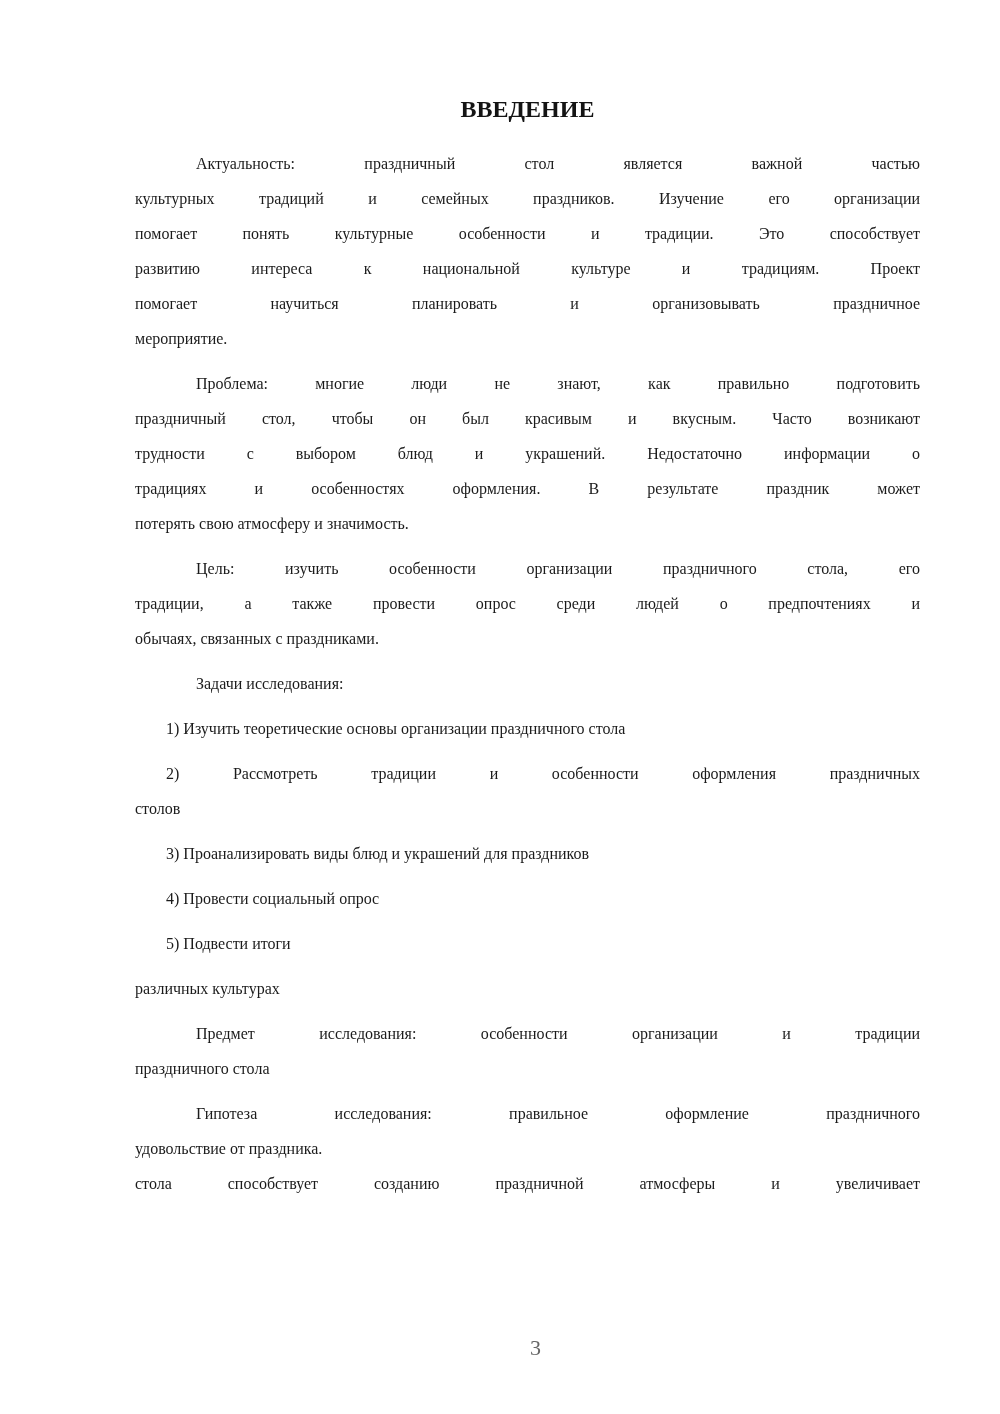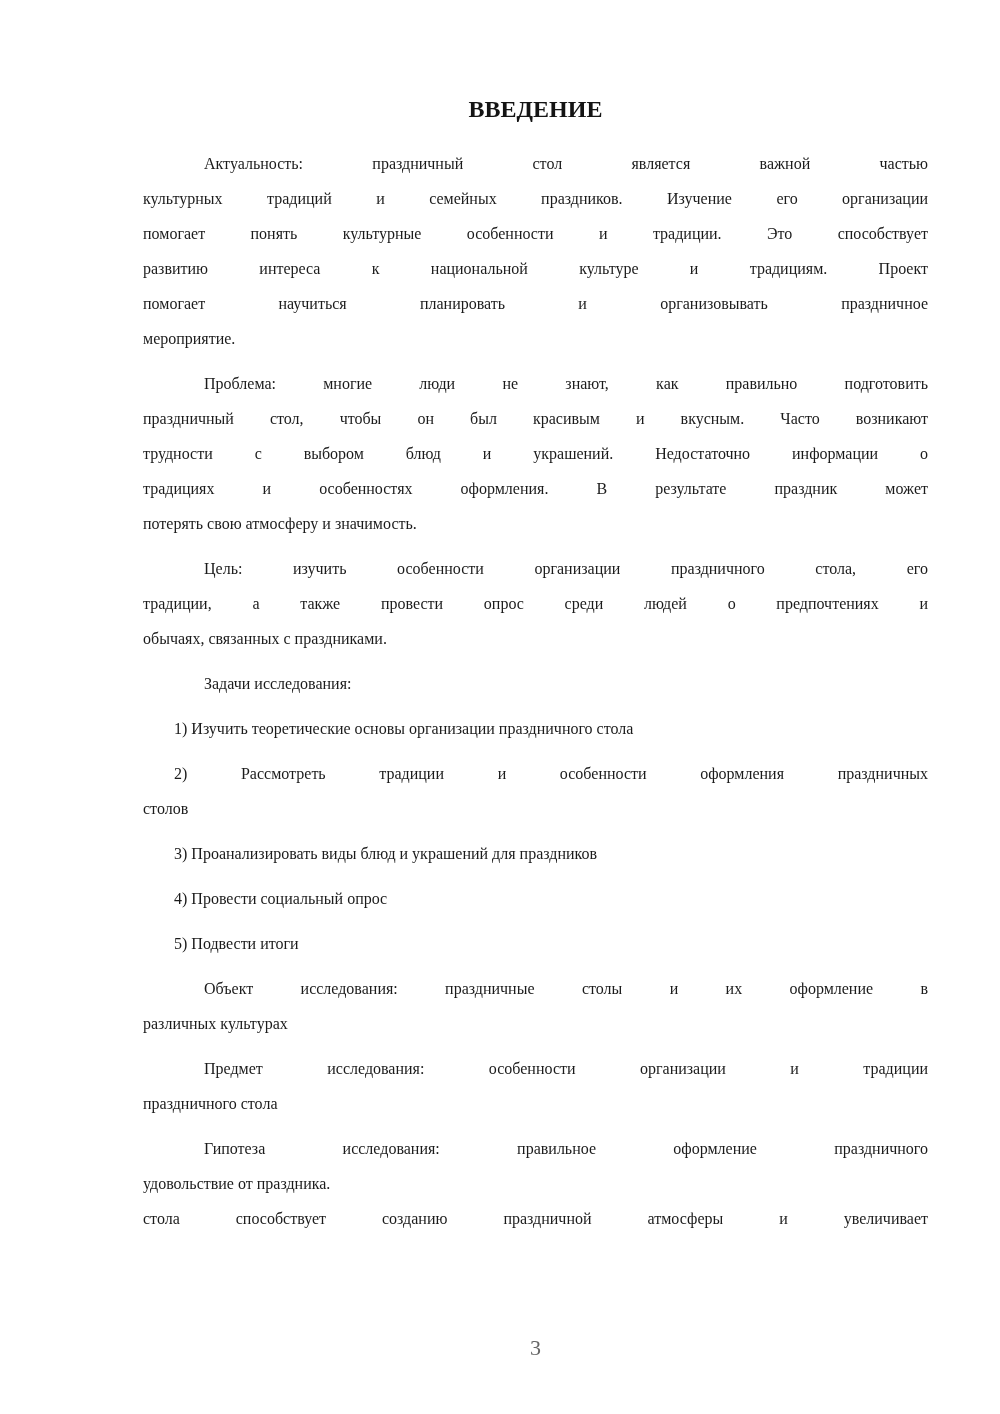--- a/index.html
+++ b/index.html
@@ -12,21 +12,21 @@
     width: 1000px;
     height: 1414px;
     margin: 0 auto;
     background: #ffffff;
     overflow: hidden;
     font-family: "Liberation Serif", "DejaVu Serif", serif;
     color: #1b1b1b;
   }
   .content {
     position: absolute;
-    left: 143px;
+    left: 135px;
     top: 92px;
     width: 785px;
   }
   .doc-title {
     font-size: 24px;
     font-weight: bold;
     line-height: 35px;
     text-align: center;
     color: #141414;
     margin-bottom: 19px;
@@ -99,21 +99,20 @@
         <div class="para">
           <div class="line line-last indent-item">3) Проанализировать виды блюд и украшений для праздников</div>
         </div>
         <div class="para">
           <div class="line line-last indent-item">4) Провести социальный опрос</div>
         </div>
         <div class="para">
           <div class="line line-last indent-item">5) Подвести итоги</div>
         </div>
         <div class="para">
-          <div class="line indent-para">Объект исследования: праздничные столы и их оформление в</div>
           <div class="line line-last">различных культурах</div>
         </div>
         <div class="para">
           <div class="line indent-para">Предмет исследования: особенности организации и традиции</div>
           <div class="line line-last">праздничного стола</div>
         </div>
         <div class="para">
           <div class="line indent-para">Гипотеза исследования: правильное оформление праздничного</div>
           <div class="line line-last">удовольствие от праздника.</div>
           <div class="line">стола способствует созданию праздничной атмосферы и увеличивает</div>

